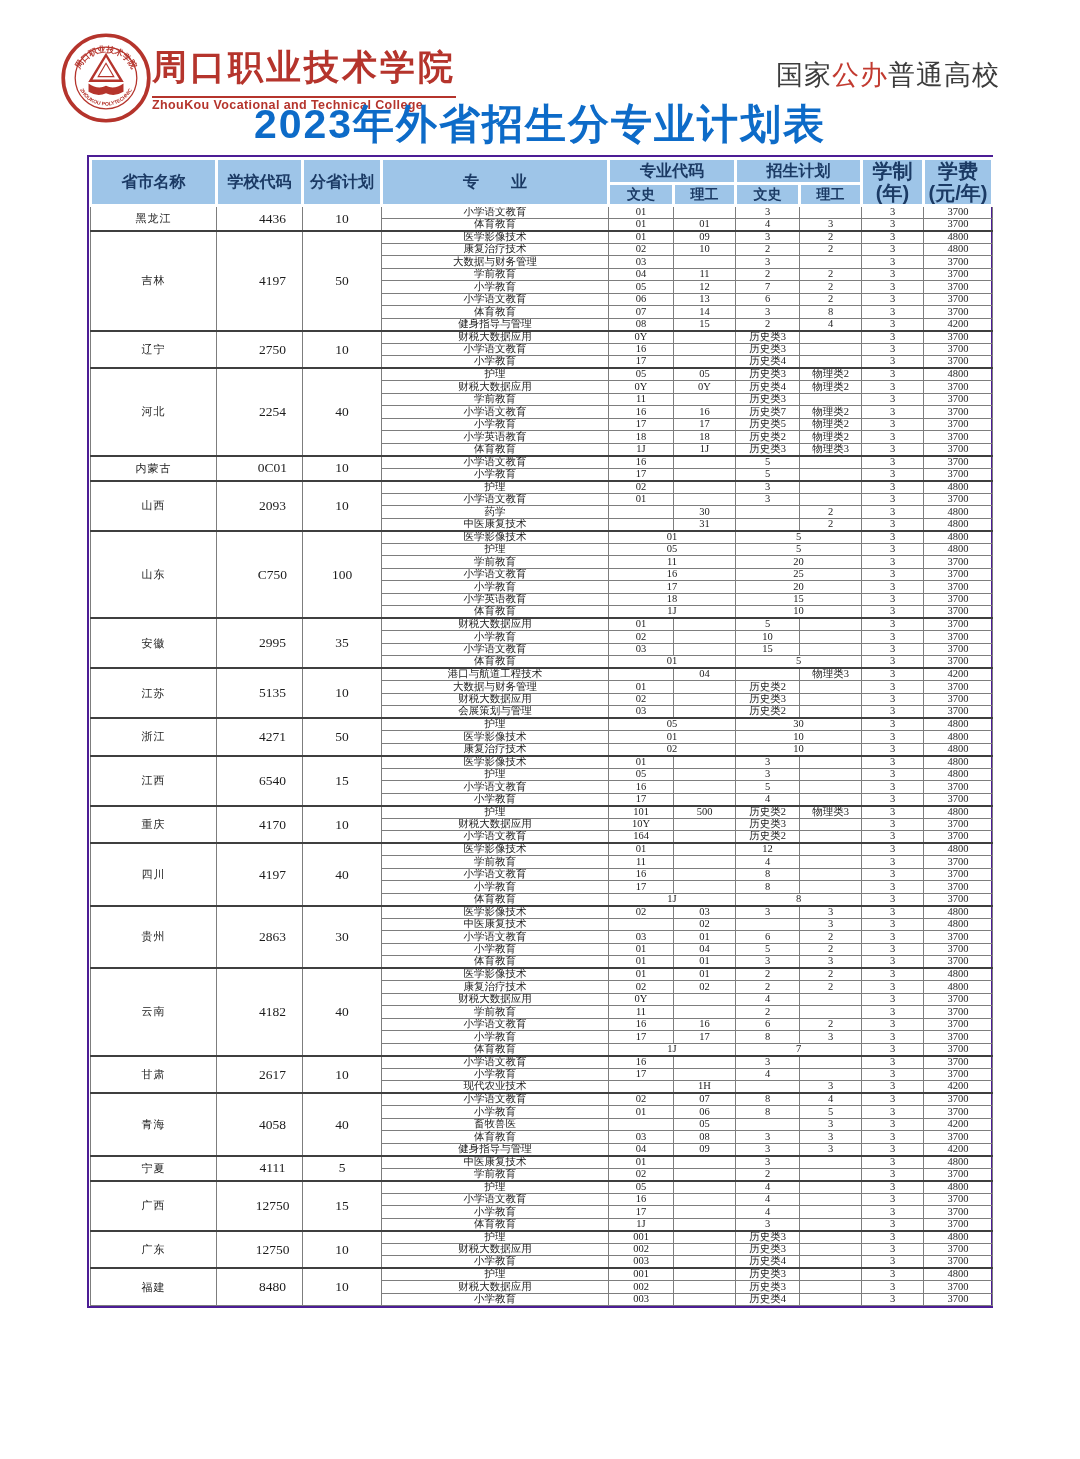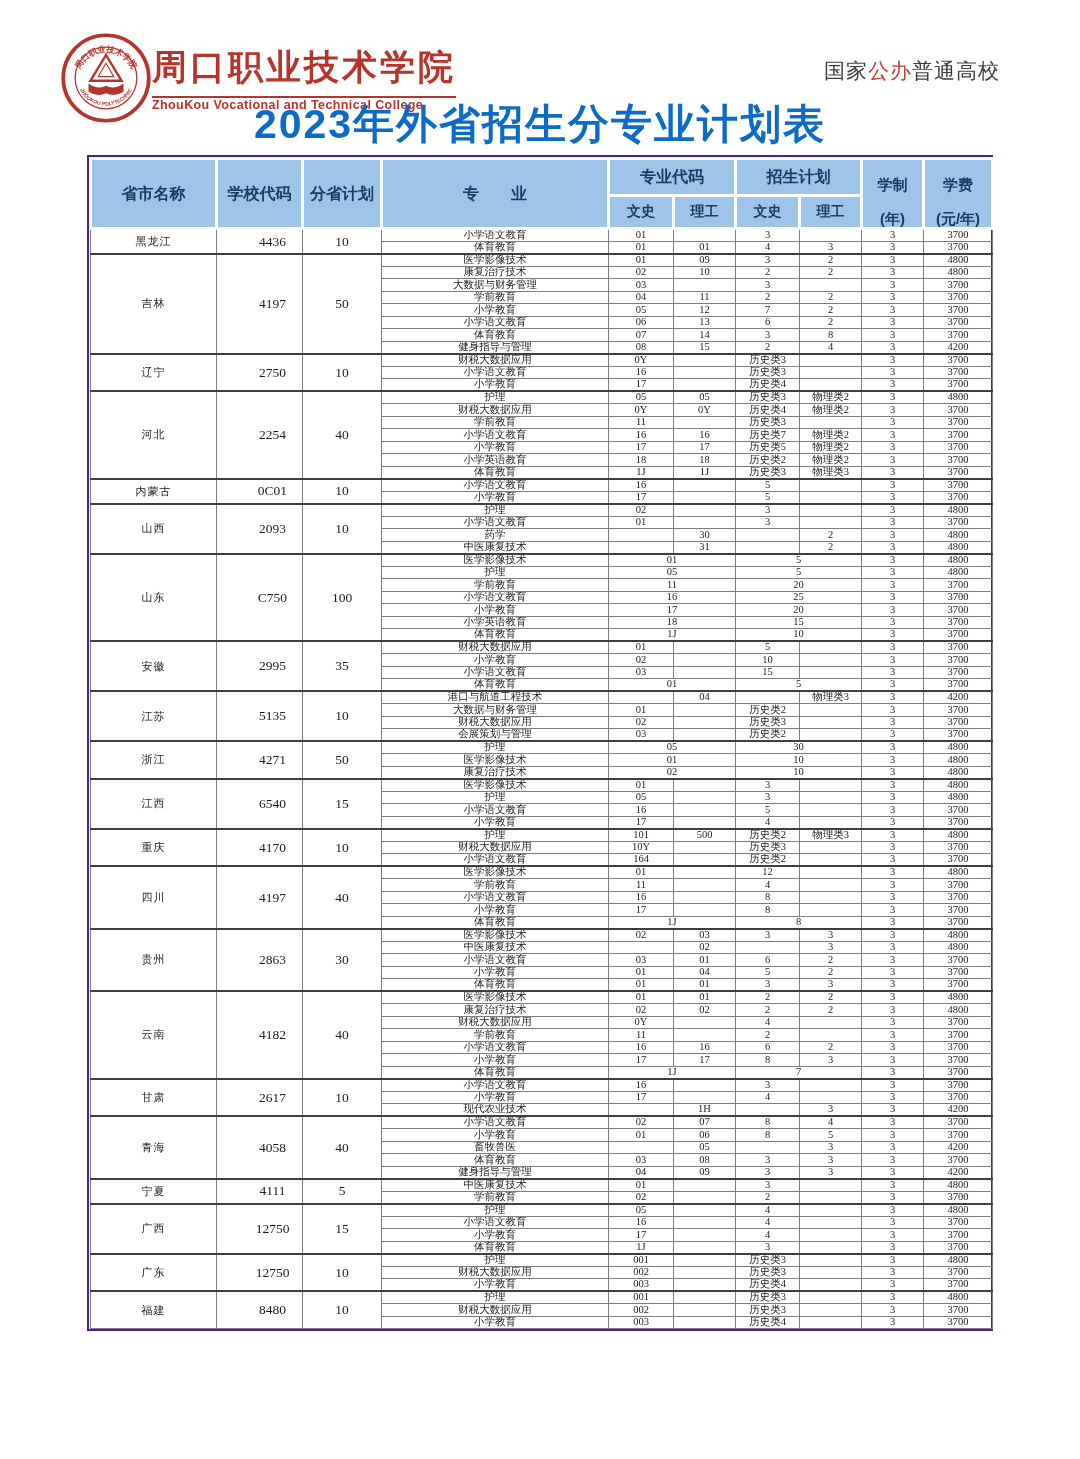--- a/index.html
+++ b/index.html
@@ -20,21 +20,21 @@
     color: #b5342c;
     border-bottom: 2px solid #b5342c;
     padding-bottom: 5px;
   }
   .school-en {
     font-size: 12.5px; font-weight: bold; letter-spacing: 0.4px;
     color: #b5342c;
   }
   .badge {
     position: absolute; right: 80px; top: 57px;
-    font-size: 21px; color: #3c3c3c; letter-spacing: 1px;
+    font-size: 27px; color: #3c3c3c; letter-spacing: 1px;
   }
   .badge .hl { color: #c23a30; }
   .page-title {
     position: absolute; left: 0; right: 0; top: 97px;
     text-align: center;
     font-size: 41px; font-weight: bold; letter-spacing: 2px;
     color: #0d6bc8;
   }
   
   .table-wrap {
@@ -43,21 +43,21 @@
   }
   table { width: 100%; border-collapse: collapse; table-layout: fixed; }
   thead td {
     background: #9ec5e8;
     border: 3px solid #ffffff;
     color: #1b3a64; font-weight: bold;
     text-align: center; vertical-align: middle;
     font-size: 16px; height: 22px; line-height: 1.1;
   }
   thead tr.sub td { font-size: 14px; height: 20px; text-align: center; }
-  thead td .two-line { font-size: 15px; margin-top: 17px; }
+  thead td .two-line { font-size: 20px; }
   tbody td {
     border: 1px solid #7d7d7d;
     font-family: "Liberation Serif", "DejaVu Serif", serif;
     color: #1c1c1c;
     text-align: center; vertical-align: middle;
     font-size: 10.5px; height: 12.5px; line-height: 1;
     padding: 0; overflow: hidden; white-space: nowrap;
   }
   tbody td.prov  { font-size: 11px; letter-spacing: 1px; }
   tbody td.pcode { font-size: 13.5px; padding-left: 26px; }

